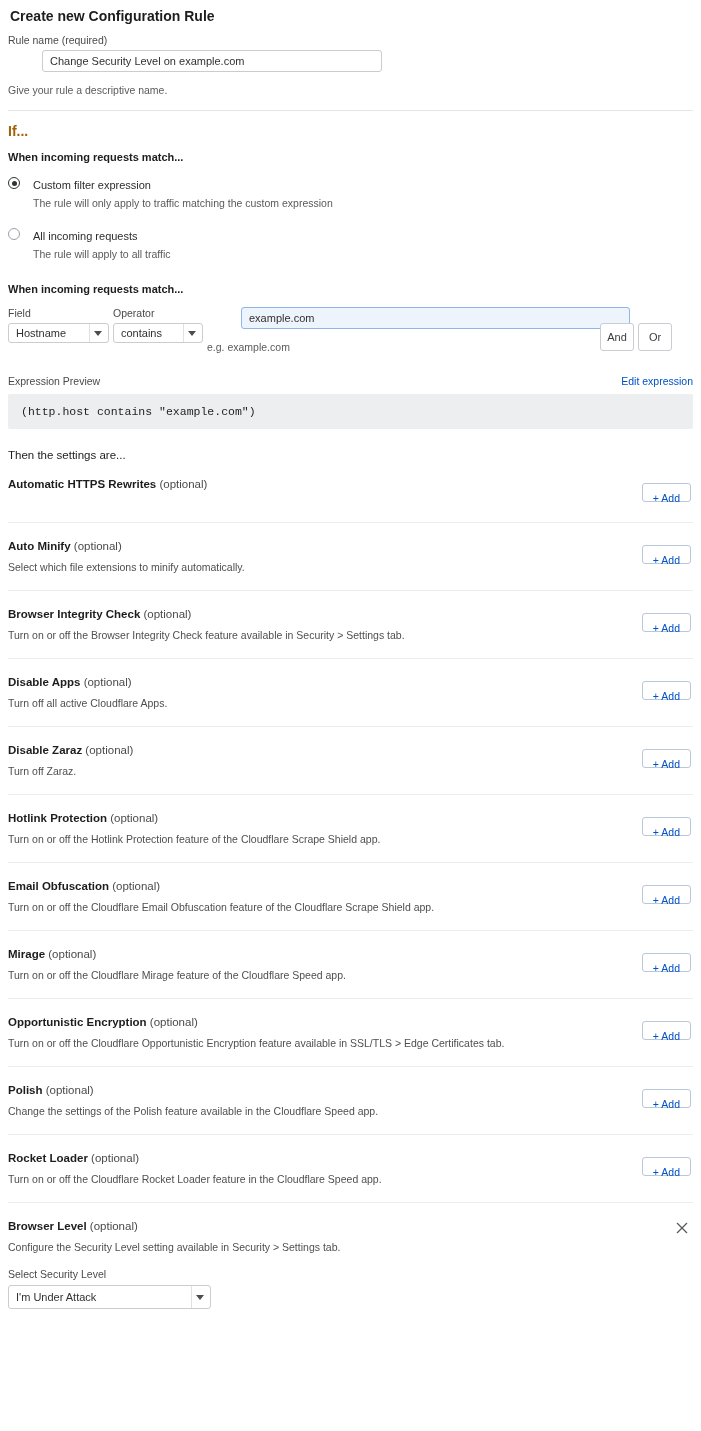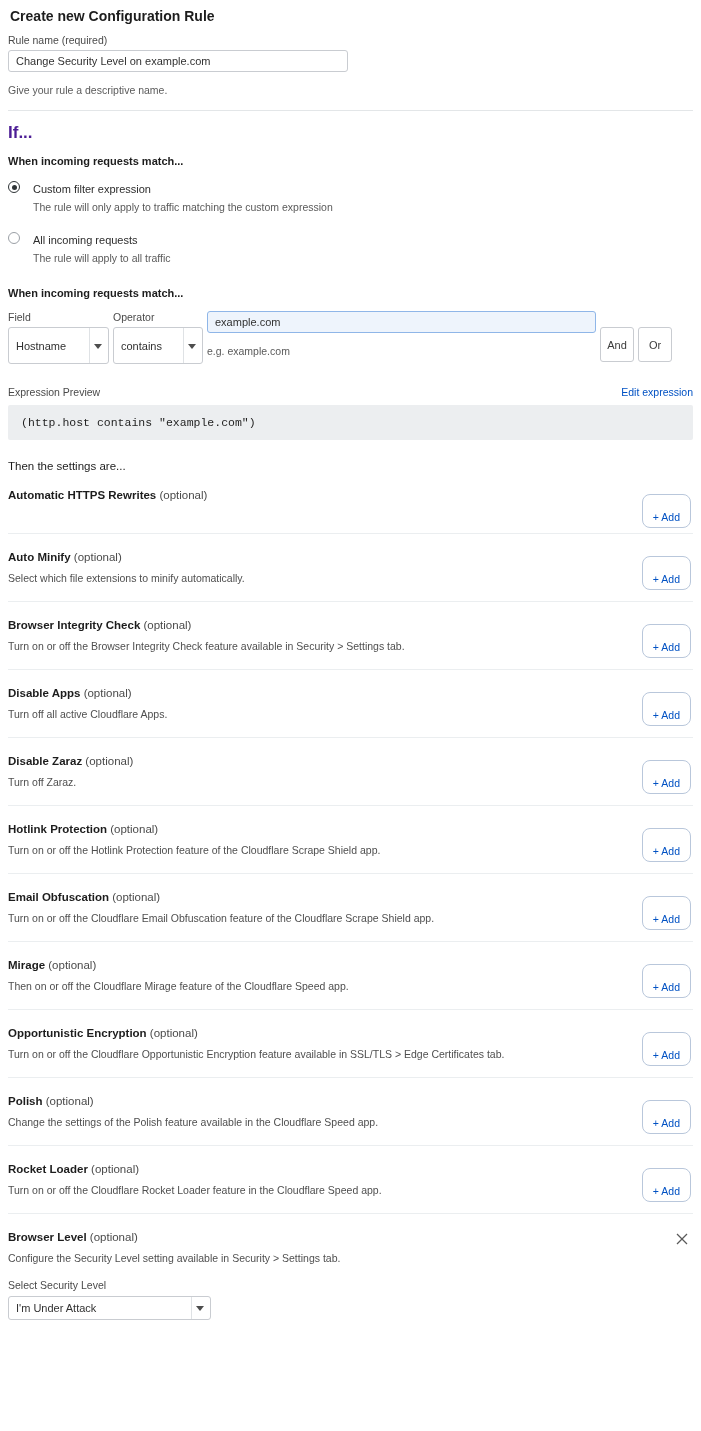--- a/index.html
+++ b/index.html
@@ -33,33 +33,34 @@
   input.text-input {
     font-family: "Liberation Sans", sans-serif;
     font-size: 11px;
     color: #313131;
     border: 1px solid #c9ccd1;
     border-radius: 3px;
     padding: 4px 7px;
     height: 22px;
     background: #fff;
     outline: none;
+    margin-left: 34px;
   }
   input.rule-name { width: 340px; }
 
   .hr {
     border: 0;
     border-top: 1px solid #e3e6e8;
     margin: 14px 0 12px 0;
   }
 
   .section-heading {
-    font-size: 17px;
+    font-size: 14px;
     font-weight: bold;
-    color: #4c1d95;
+    color: #a16207;
     margin: 2px 0 12px 0;
   }
   .sub-heading {
     font-size: 11px;
     font-weight: bold;
     color: #1d1d1d;
     margin: 0 0 12px 0;
   }
 
   .radio-row {
@@ -103,21 +104,21 @@
     align-items: flex-start;
     gap: 4px;
   }
   .expr-col { display: flex; flex-direction: column; }
   .col-field { width: 101px; }
   .col-operator { width: 90px; }
   .col-value { width: 389px; }
 
   .select {
     position: relative;
-    height: 37px;
+    height: 20px;
     border: 1px solid #c9ccd1;
     border-radius: 3px;
     background: #fff;
     font-size: 11px;
     color: #313131;
     display: flex;
     align-items: center;
     padding: 0 20px 0 7px;
   }
   .select .caret {
@@ -144,21 +145,21 @@
     border: 1px solid #8fb6e8;
   }
 
   .btn-plain {
     font-family: "Liberation Sans", sans-serif;
     font-size: 11px;
     color: #3c3c3c;
     background: #fff;
     border: 1px solid #c9ccd1;
     border-radius: 3px;
-    height: 35px;
+    height: 28px;
     padding: 0 12px;
     cursor: pointer;
   }
   .btn-and { width: 34px; padding: 0; }
   .btn-or { width: 34px; padding: 0; }
 
   .preview-head {
     display: flex;
     justify-content: space-between;
     align-items: baseline;
@@ -216,23 +217,23 @@
   }
   .add-btn {
     position: absolute;
     right: 2px;
     top: 22px;
     font-family: "Liberation Sans", sans-serif;
     font-size: 10.5px;
     color: #0051c3;
     background: #fff;
     border: 1px solid #b9c7db;
-    border-radius: 8px;
+    border-radius: 3px;
     height: 19px;
-    padding: 16px 10px;
+    padding: 8px 10px;
     cursor: pointer;
   }
   .close-x {
     position: absolute;
     right: 4px;
     top: 18px;
     width: 14px; height: 14px;
     cursor: pointer;
   }
   .close-x svg { display: block; }
@@ -381,21 +382,21 @@
     </div>
     <div class="setting-desc">Turn on or off the Cloudflare Email Obfuscation feature of the Cloudflare Scrape Shield app.</div>
     <button class="add-btn">+ Add</button>
   </div>
 
   <div class="setting">
     <div class="setting-title">
       <span>Mirage</span>
       <span class="opt">(optional)</span>
     </div>
-    <div class="setting-desc">Then on or off the Cloudflare Mirage feature of the Cloudflare Speed app.</div>
+    <div class="setting-desc">Turn on or off the Cloudflare Mirage feature of the Cloudflare Speed app.</div>
     <button class="add-btn">+ Add</button>
   </div>
 
   <div class="setting">
     <div class="setting-title">
       <span>Opportunistic Encryption</span>
       <span class="opt">(optional)</span>
     </div>
     <div class="setting-desc">Turn on or off the Cloudflare Opportunistic Encryption feature available in SSL/TLS &gt; Edge Certificates tab.</div>
     <button class="add-btn">+ Add</button>

